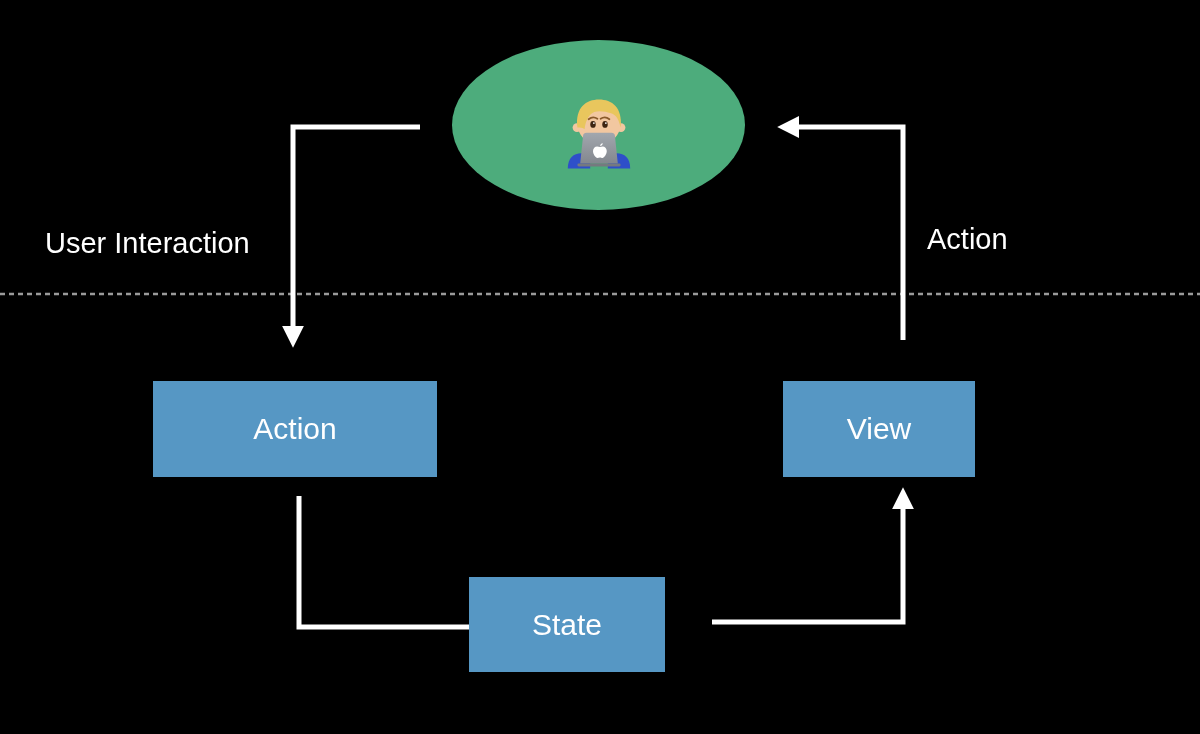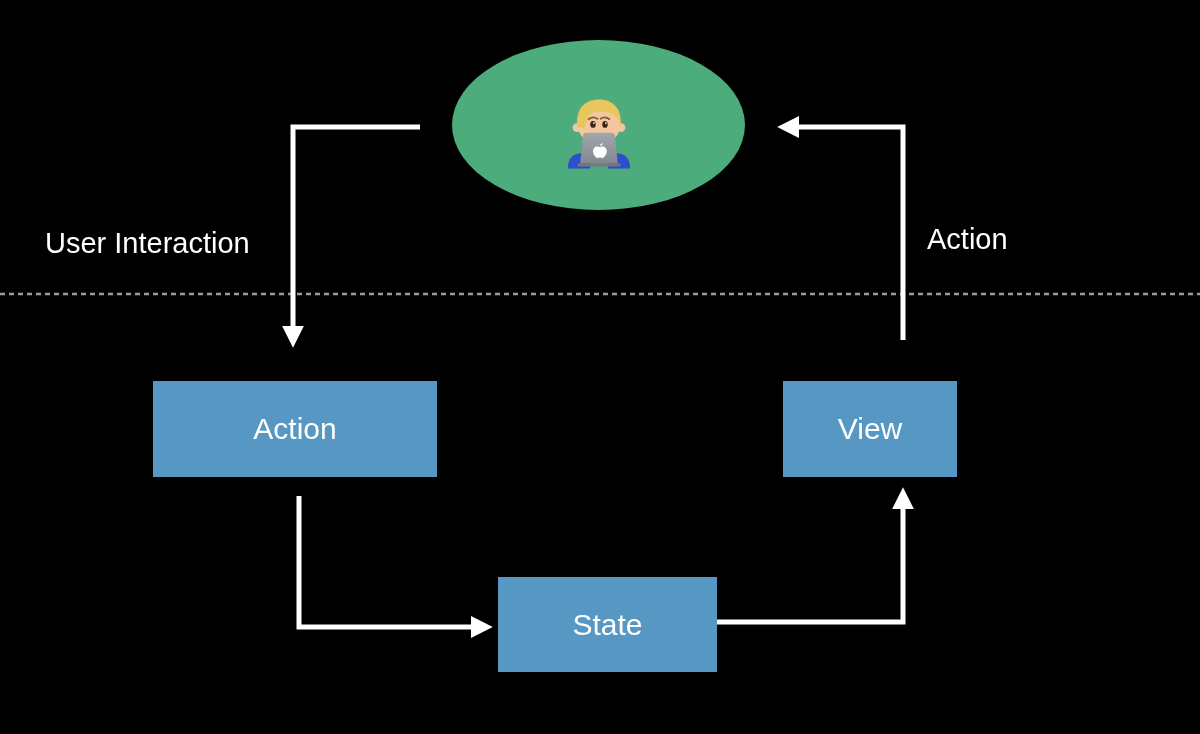--- a/index.html
+++ b/index.html
@@ -35,22 +35,22 @@
   .node-box {
     position: absolute;
     background: #5697C4;
     color: #fff;
     display: flex;
     align-items: center;
     justify-content: center;
     font-size: 30px;
   }
   .node-action { left: 153px; top: 381px; width: 284px; height: 96px; }
-  .node-view   { left: 783px; top: 381px; width: 174px; height: 96px; }
-  .node-state  { left: 498px; top: 577px; width: 219px; height: 95px; }
+  .node-view   { left: 783px; top: 381px; width: 192px; height: 96px; }
+  .node-state  { left: 469px; top: 577px; width: 196px; height: 95px; }
   .edge-label {
     position: absolute;
     color: #fff;
     font-size: 29px;
     white-space: nowrap;
   }
   .lbl-user-interaction { left: 45px;  top: 227px; }
   .lbl-render           { left: 927px; top: 223px; }
   .lbl-mutation         { left: 143px; top: 545px; }
   .lbl-updates          { left: 945px; top: 545px; }

